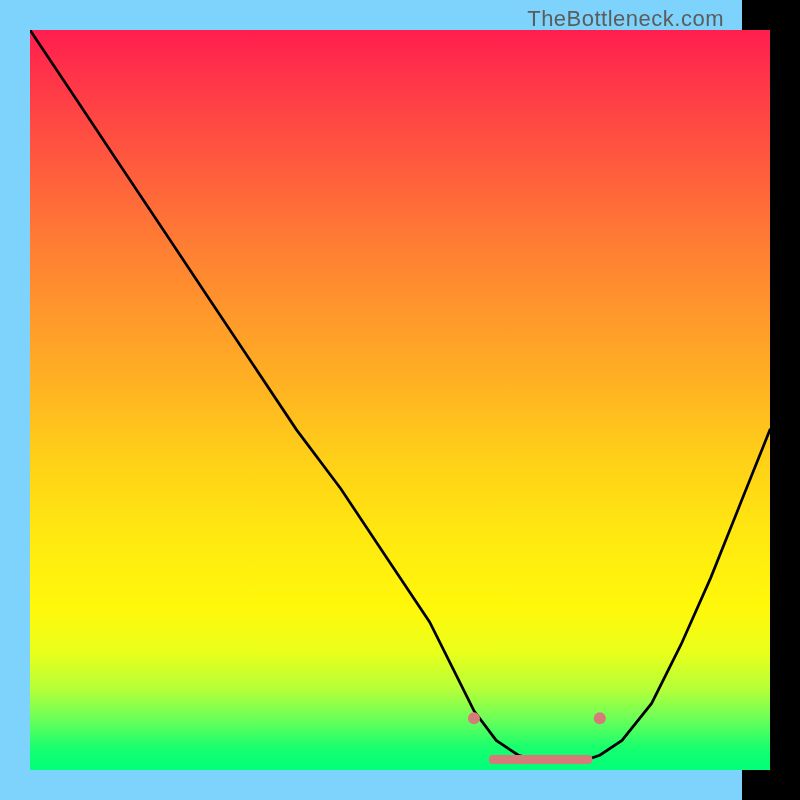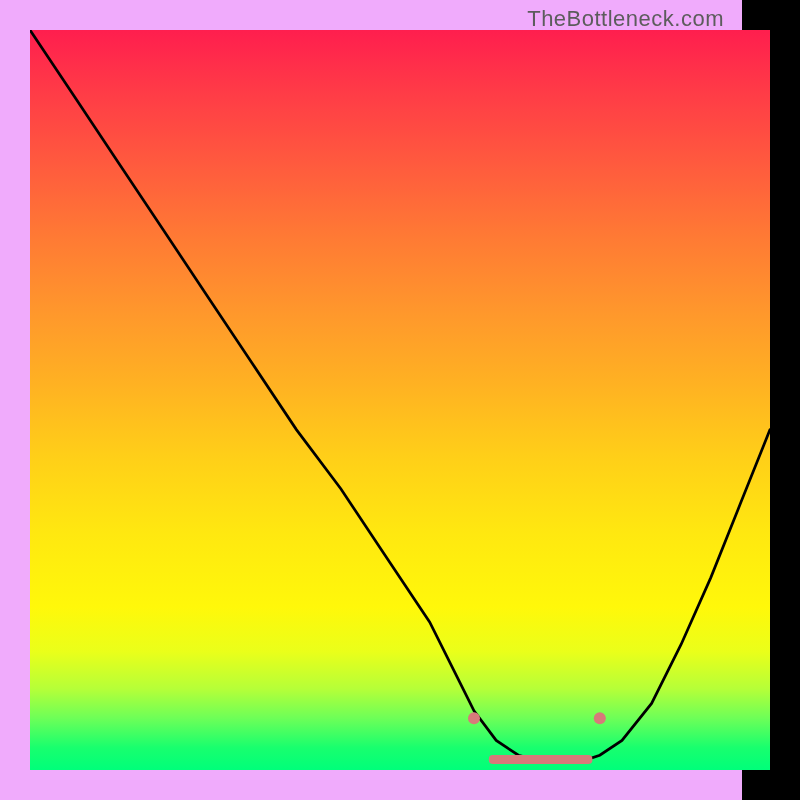--- a/index.html
+++ b/index.html
@@ -8,21 +8,21 @@
     width: 800px;
     height: 800px;
     background: #000;
     overflow: hidden;
     font-family: Arial, Helvetica, sans-serif;
   }
   .frame {
     position: relative;
     width: 742px;
     height: 800px;
-    background: #f0abfc;
+    background: #7dd3fc;
   }
   .watermark {
     position: absolute;
     top: 6px;
     right: 18px;
     color: #5c5c5c;
     font-size: 22px;
     font-weight: 500;
     letter-spacing: 0.5px;
     z-index: 10;

